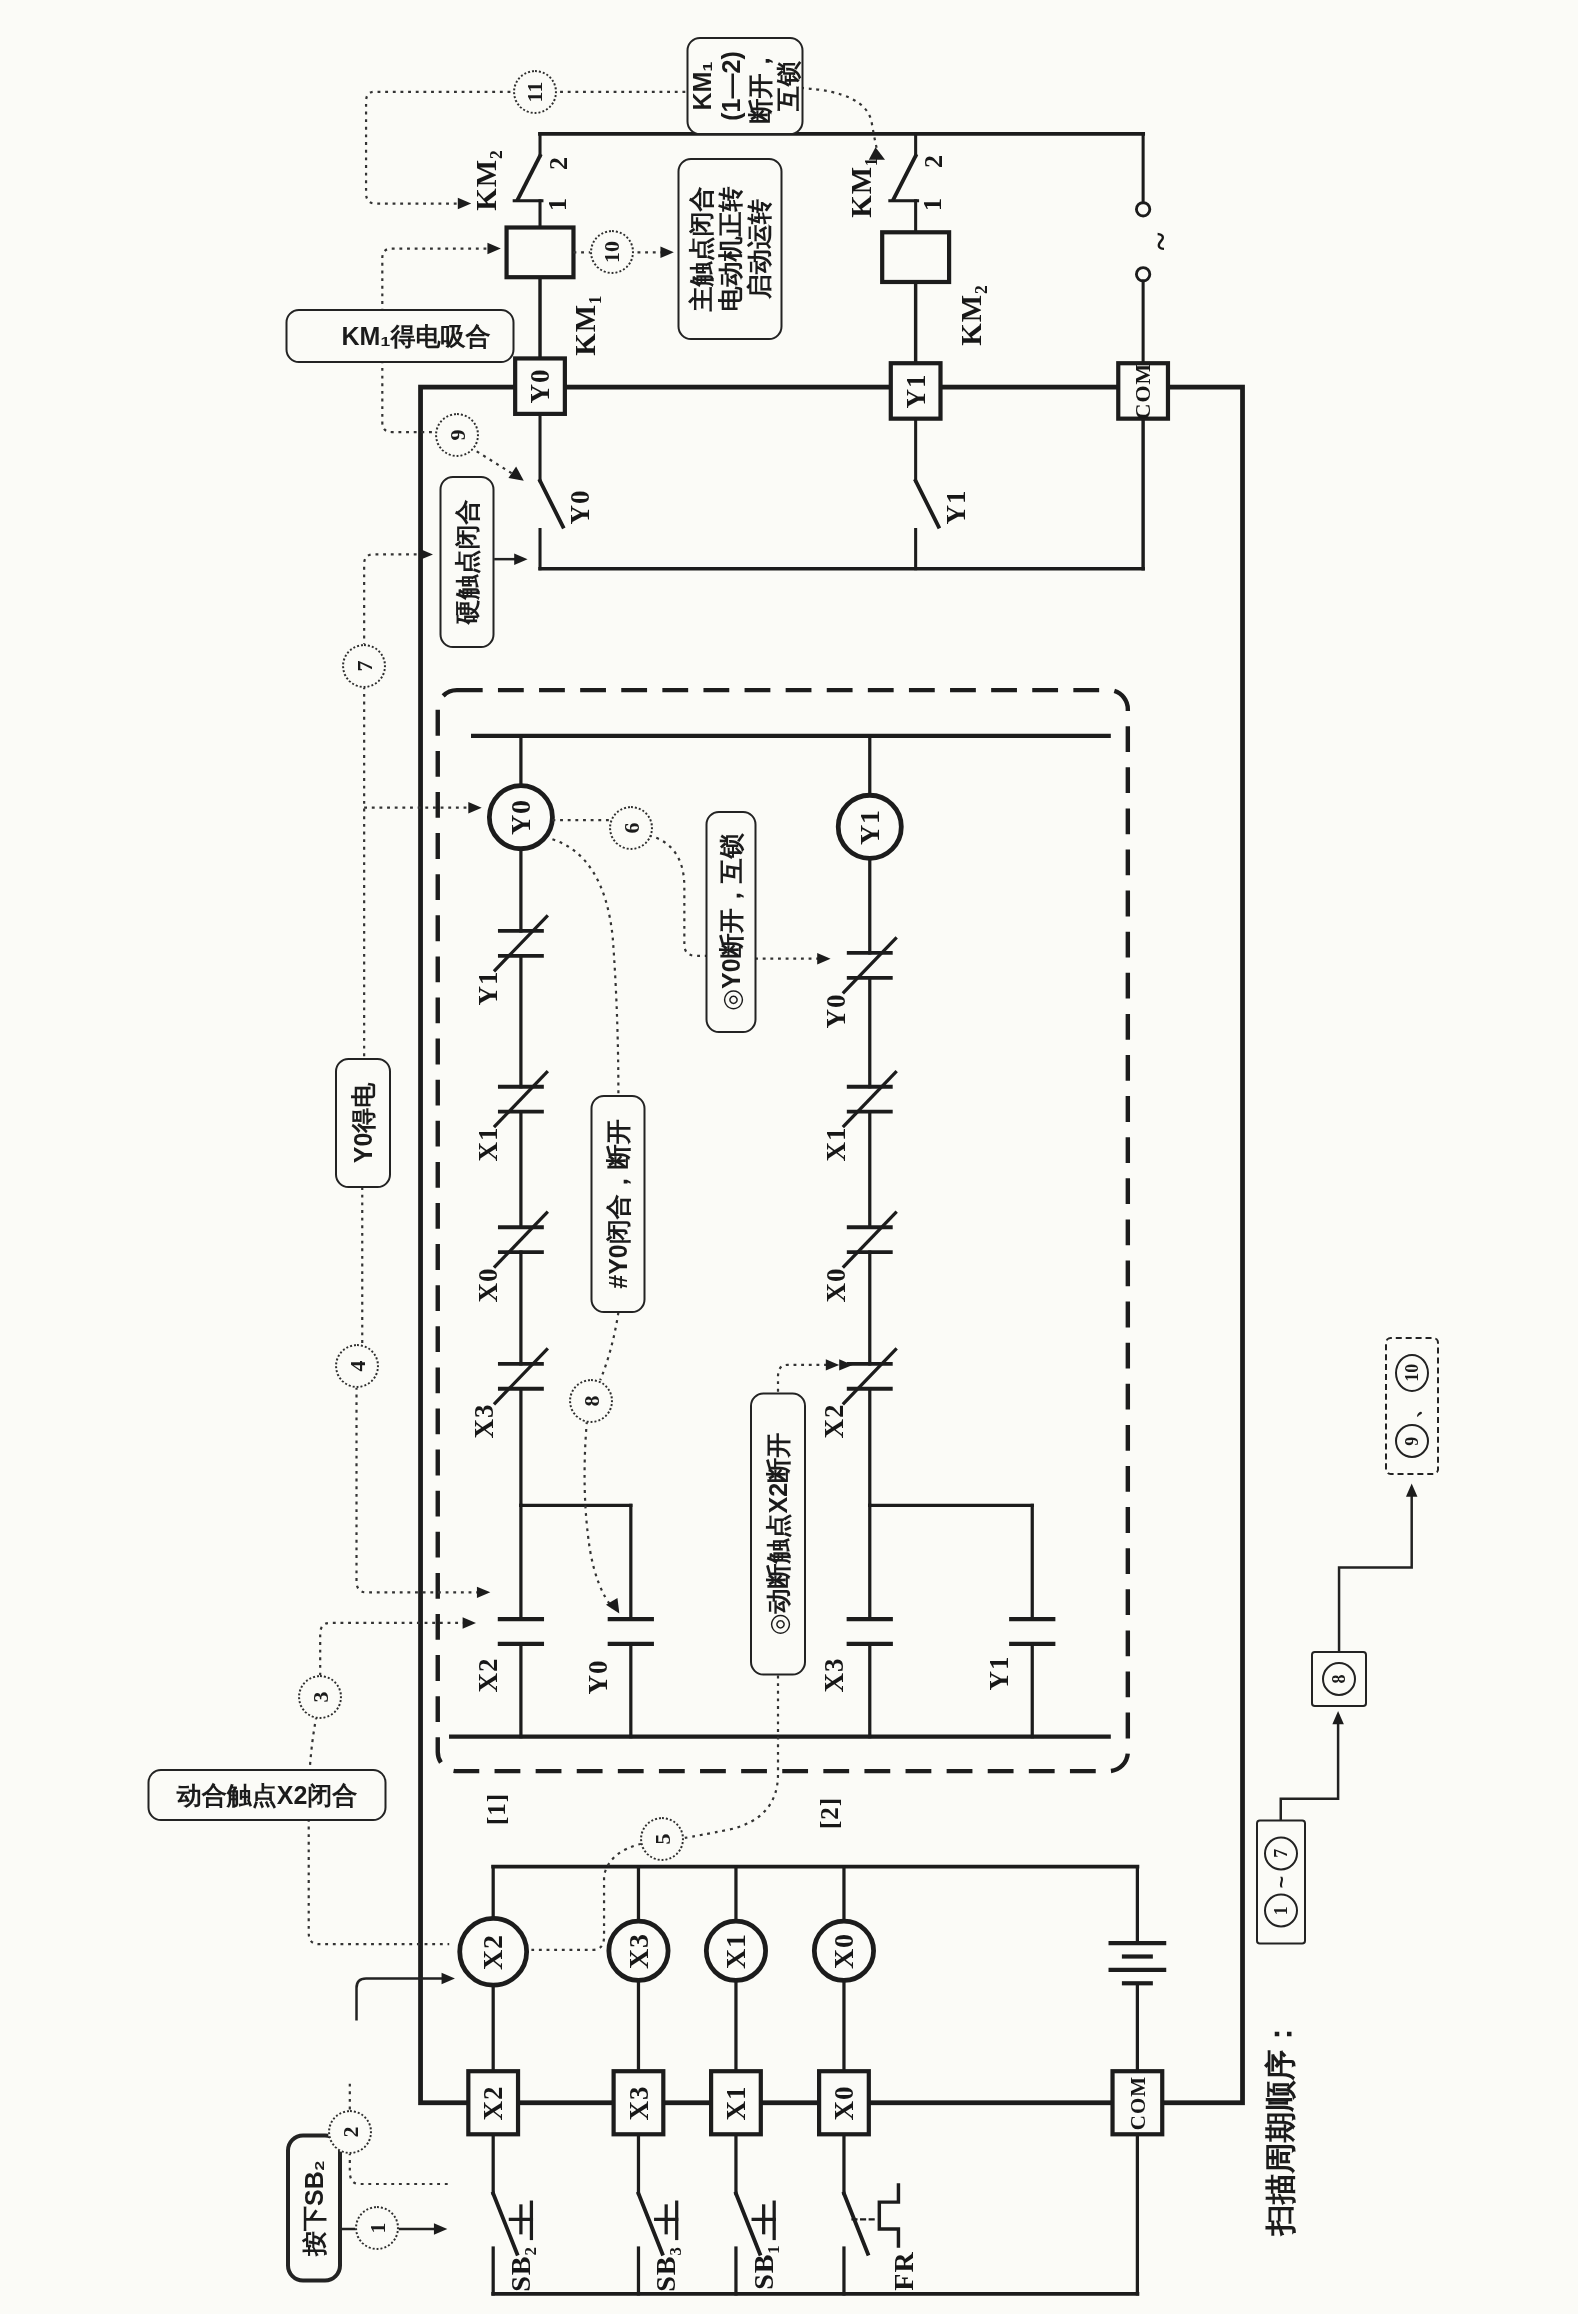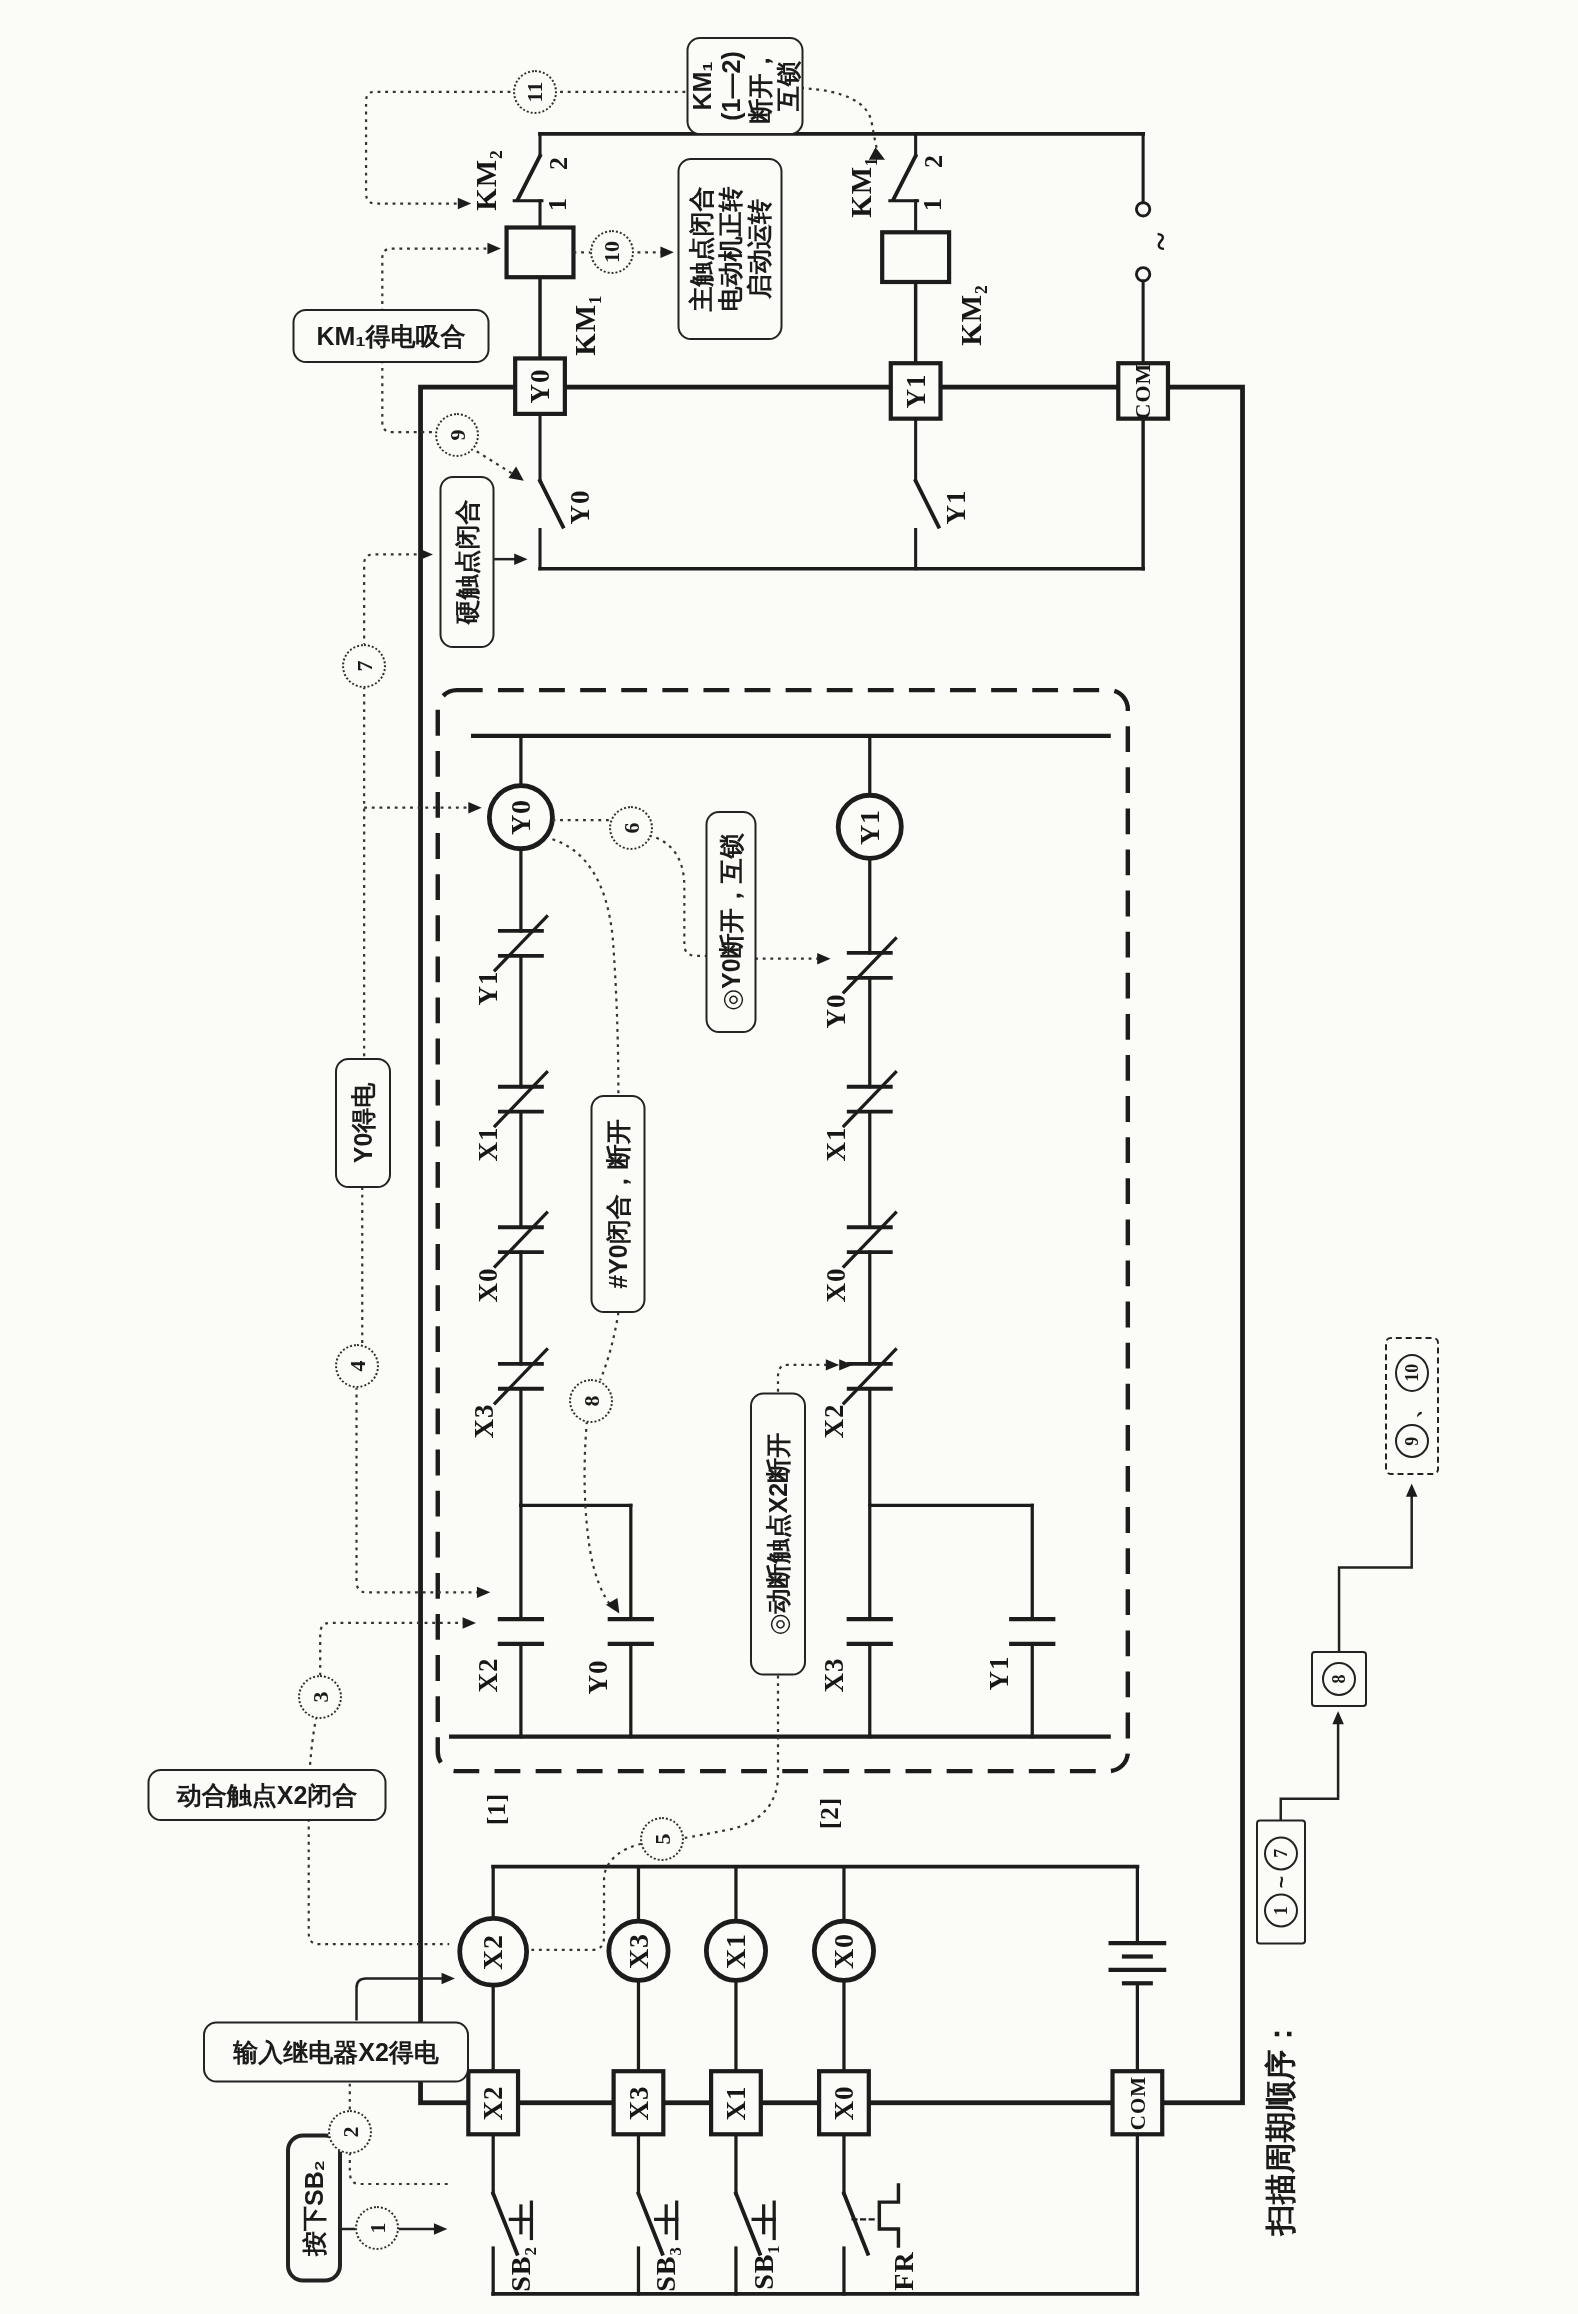--- a/index.html
+++ b/index.html
@@ -326,43 +326,40 @@
   <span>KM₁</span>
   <span>(1—2)</span>
   <span>断开，</span>
   <span>互锁</span>
 </div>
 <div class="CO R" style="left:730px;top:249px;width:178px;height:101px;">
   <span>主触点闭合</span>
   <span>电动机正转</span>
   <span>启动运转</span>
 </div>
-<div class="CO" style="left:391px;top:336px;width:193px;height:50px;">
+<div class="CO" style="left:400px;top:336px;width:193px;height:50px;padding-left:32px;">
   <span>KM₁得电吸合</span>
 </div>
 <div class="CO R" style="left:467px;top:562px;width:168px;height:51px;">
   <span>硬触点闭合</span>
 </div>
 <div class="CO R" style="left:363px;top:1123px;width:126px;height:52px;">
   <span>Y0得电</span>
 </div>
 <div class="CO R" style="left:731px;top:922px;width:218px;height:47px;">
   <span>◎Y0断开，互锁</span>
 </div>
 <div class="CO R" style="left:618px;top:1204px;width:214px;height:51px;">
   <span>#Y0闭合，断开</span>
 </div>
 <div class="CO R" style="left:778px;top:1534px;width:279px;height:52px;">
   <span>◎动断触点X2断开</span>
 </div>
 <div class="CO" style="left:267px;top:1795px;width:235px;height:48px;">
   <span>动合触点X2闭合</span>
-</div>
-<div class="CO" style="left:336px;top:2052px;width:262px;height:57px;">
-  <span>输入继电器X2得电</span>
 </div>
 <div class="CO R thick" style="left:314px;top:2208px;width:141px;height:48px;">
   <span>按下SB₂</span>
 </div>
 
 <div class="MK" style="left:535px;top:92px;">
       <span>11</span>
     </div>
 <div class="MK" style="left:612px;top:252px;">
       <span>10</span>

